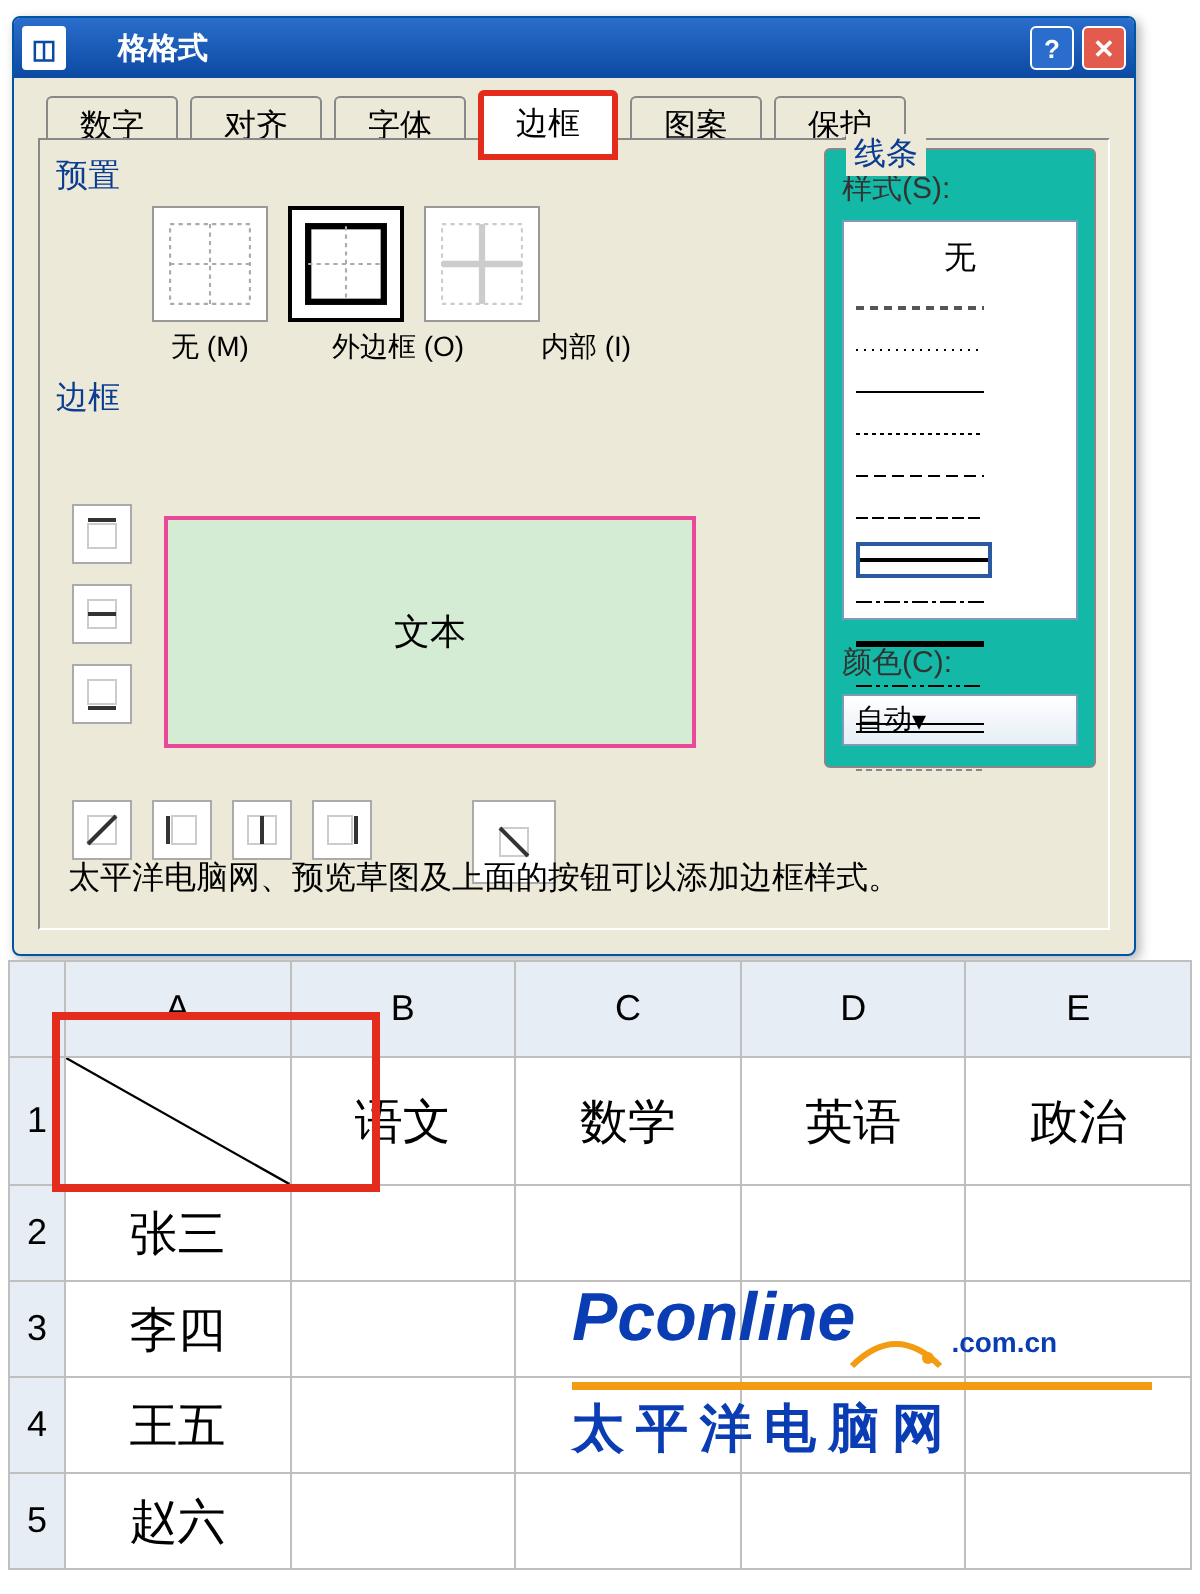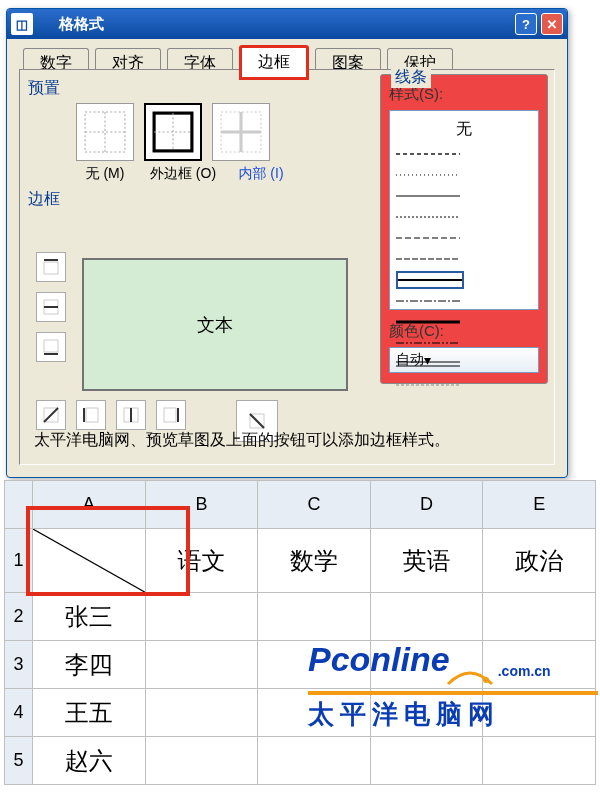--- a/index.html
+++ b/index.html
@@ -16,49 +16,49 @@
 .tab.active{background:#fff;z-index:2}
 .red-box{border:3px solid #e42c1c}
 .tab.red-box{top:-2px}
 .panel{position:absolute;left:12px;top:60px;right:12px;bottom:12px;background:#ece9d8;border:1px solid #fff;border-top-color:#888;border-left-color:#888;padding:6px}
 .group-title{color:#0a3d91;font-size:16px;margin:2px 0 4px 2px}
 .preset-area{}
 .preset-icons{display:flex;gap:10px;margin-left:50px}
 .picon{width:58px;height:58px;border:1px solid #999;background:#fff;display:flex;align-items:center;justify-content:center}
 .picon svg{width:42px;height:42px}
 .picon-sel{border:2px solid #000}
-.plabels{display:flex;gap:4px;font-size:14px;margin-left:42px;margin-top:4px}
+.plabels{display:flex;gap:20px;font-size:14px;margin-left:42px;margin-top:4px}
 .plabel{width:74px;text-align:center}
-.plabel.disabled{color:#1d4ed8}
+.plabel.disabled{color:#000000}
 .border-area{margin-top:6px}
 .side-col{position:absolute;left:16px;top:182px;width:32px;display:flex;flex-direction:column;gap:10px}
 .sbtn{width:30px;height:30px;border:1px solid #aaa;background:#fff;display:flex;align-items:center;justify-content:center}
 .sbtn svg{width:20px;height:20px}
-.preview{position:absolute;left:62px;top:188px;width:266px;height:133px;background:#d4ebd4;border:2px solid #737373}
+.preview{position:absolute;left:62px;top:188px;width:266px;height:116px;background:#d4ebd4;border:2px solid #ec4899}
 .preview-text{position:absolute;left:50%;top:50%;transform:translate(-50%,-50%);font-size:18px}
 .bottom-row{position:absolute;left:16px;top:330px;display:flex;gap:10px}
-.lines-box{position:absolute;right:6px;top:4px;width:168px;border:1px solid #888;border-radius:3px;padding:10px 8px;background:#ef4444}
+.lines-box{position:absolute;right:6px;top:4px;width:136px;border:1px solid #888;border-radius:3px;padding:10px 8px;background:#14b8a6}
 .mini-label{font-size:15px;color:#333;margin-bottom:6px}
 .style-list{border:1px solid #7a9bbd;background:#fff;height:200px;padding:6px;display:flex;flex-wrap:wrap;gap:3px 4px}
 .sl-none{width:100%;text-align:center;font-size:16px;padding:2px}
 .sl-item{width:68px;height:18px;display:flex;align-items:center}
 .sl-item svg{width:68px;height:14px}
 .sl-sel{border:2px solid #2a5aa0}
 .color-row{margin-top:12px}
 .color-sel{display:flex;align-items:center;justify-content:flex-start;width:100%;height:26px;border:1px solid #7a9bbd;background:linear-gradient(#fff,#e6eef6);padding:0 6px;font-size:14px}
 .help-text{position:absolute;left:14px;bottom:12px;right:14px;font-size:16px;line-height:1.5}
 .grid{position:absolute;left:4px;top:480px;width:592px;border-collapse:collapse;font-size:24px}
 .grid th,.grid td{border:1px solid #bfbfbf;height:48px;vertical-align:middle;text-align:center;font-weight:normal}
 .grid th{background:#e6edf5;font-size:18px}
 .grid .rh{width:28px;background:#e6edf5;font-size:18px}
 .grid td{font-family:Liberation Mono, monospace}
 .diag-cell{position:relative}
 .diag-cell svg{position:absolute;left:0;top:0;width:100%;height:100%}
 .red-overlay{position:absolute;border:4px solid #e42c1c;pointer-events:none}
-.logo-area{position:absolute;left:308px;top:640px;width:290px;font-family:Arial;color:#0a3db3;font-weight:bold}
+.logo-area{position:absolute;left:286px;top:640px;width:290px;font-family:Arial;color:#0a3db3;font-weight:bold}
 .logo-main{font-size:34px;font-style:italic;display:flex;align-items:flex-end}
 .logo-swoosh{width:48px;height:22px;position:relative;margin-left:-4px}
 .logo-swoosh svg{width:100%;height:100%}
 .logo-sub{color:#0a3db3;font-size:26px;letter-spacing:6px;border-top:4px solid #f39c12;margin-top:12px;padding-top:2px}
 .domcn{font-size:14px;font-style:normal;font-weight:bold;margin-left:4px}
 .selcol{background:#dce4ed}
 </style>
 </head>
 <body>
 

